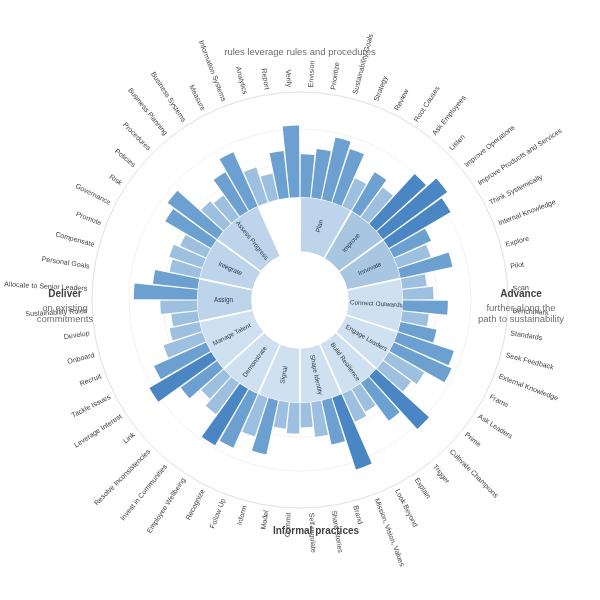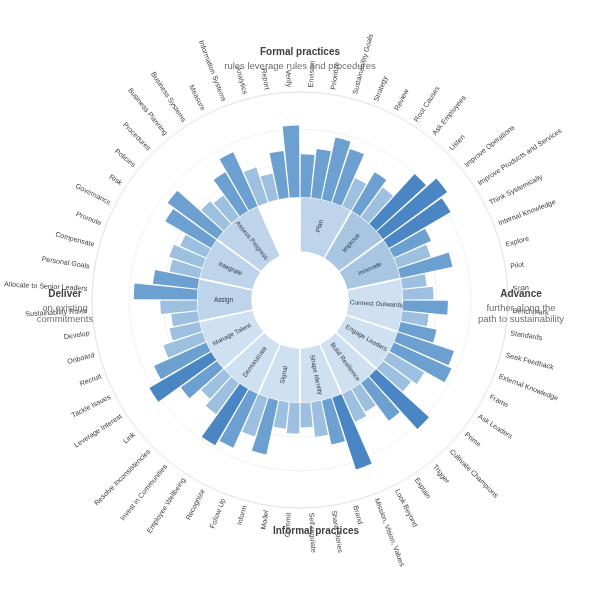--- a/index.html
+++ b/index.html
@@ -18,21 +18,20 @@
   svg{display:block;}
   .innerlbl{font-size:6.4px;fill:#2b3a4a;font-family:"Liberation Sans", sans-serif;}
   .outerlbl{font-size:7.1px;fill:#414042;font-family:"Liberation Sans", sans-serif;}
 </style>
 </head>
 <body>
 
 <div id="stage">
 
   <div class="corner" id="c-top">
-    <span class="hd">Formal practices</span>
     <span>rules leverage rules and procedures</span>
   </div>
 
   <div class="corner" id="c-bottom">
     <span class="hd">Informal practices</span>
   </div>
 
   <div class="corner" id="c-left">
     <span class="hd">Deliver</span>
     <span class="multi">on existing<br>commitments</span>

